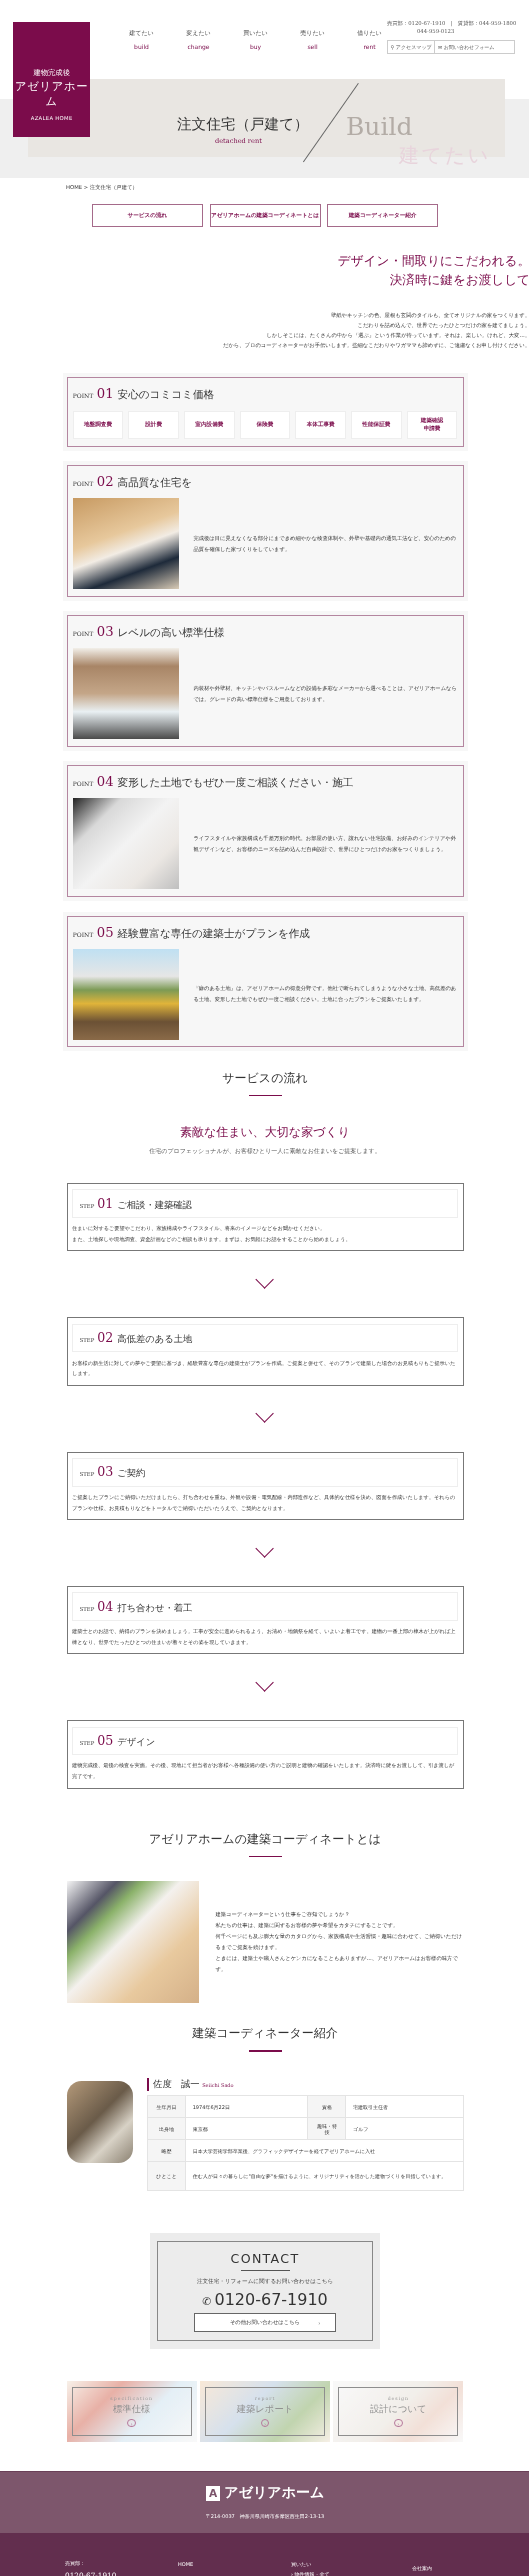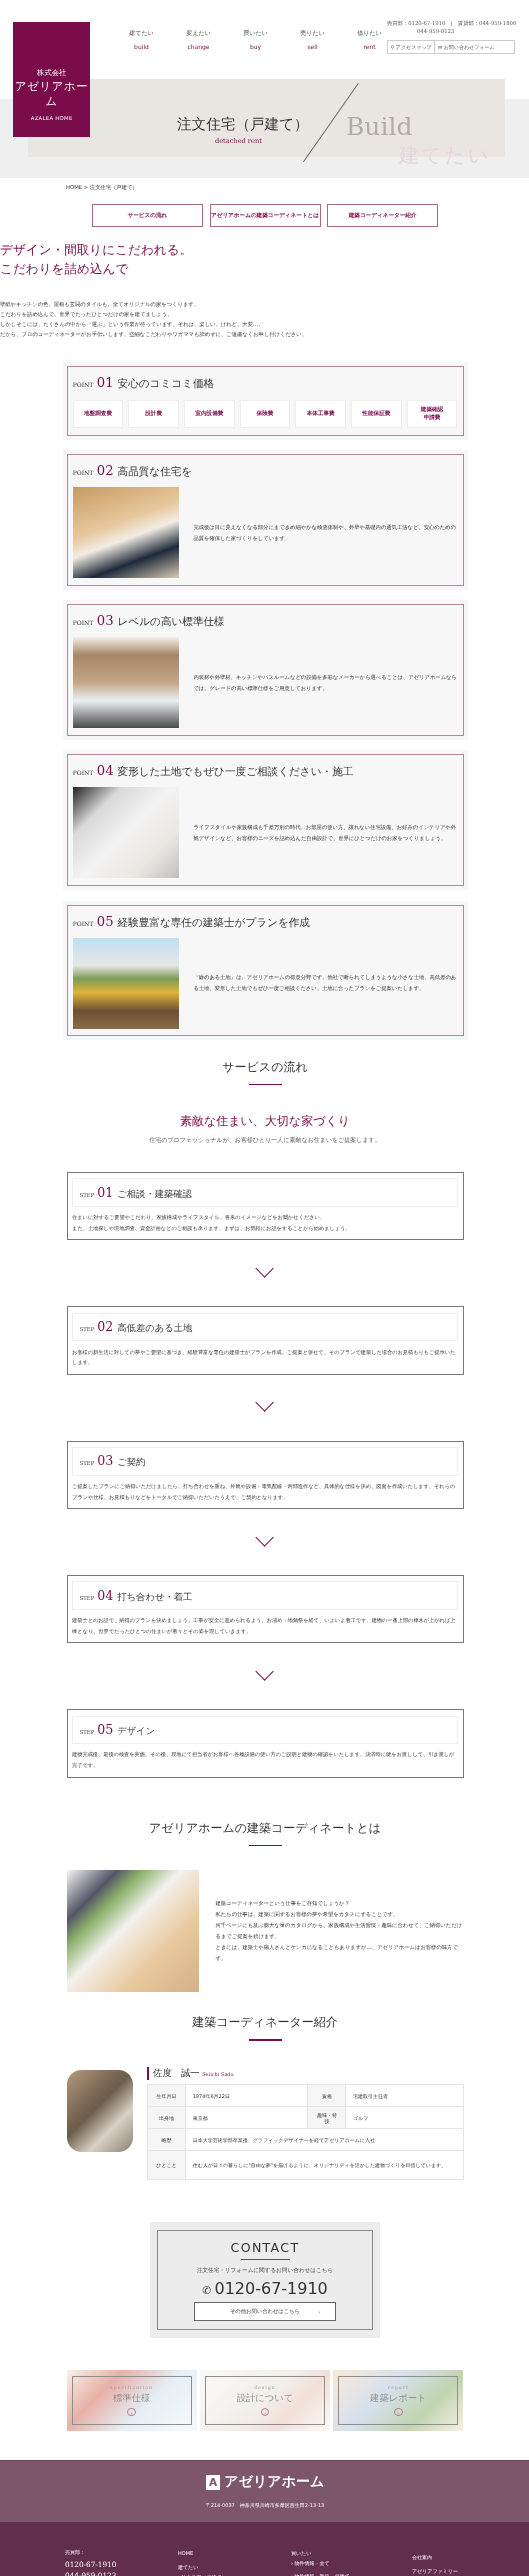--- a/index.html
+++ b/index.html
@@ -22,21 +22,21 @@
 .banner-bg{position:absolute;left:0;top:99px;width:530px;height:79px;background:#efefef}
 .banner{position:absolute;left:28px;top:79px;width:477px;height:78px;background:#e9e6e2;z-index:1}
 .banner .t{position:absolute;left:149px;top:36px;font-size:14.6px;font-family:"DejaVu Serif",serif;color:#333}
 .banner .s{position:absolute;left:187px;top:58px;font-size:6.6px;font-family:"DejaVu Serif",serif;color:#7b0c4b}
 .banner .b{position:absolute;left:318px;top:33px;font-size:25px;color:#b3aca6;font-family:"DejaVu Serif",serif}
 .banner .bj{position:absolute;left:371px;top:63px;font-size:20px;color:#e8d4dc;font-family:"DejaVu Serif",serif;letter-spacing:2.6px}
 .slash{position:absolute;left:358px;top:83px;width:0.7px;height:96px;background:#666;transform:rotate(35deg);transform-origin:top left;z-index:2}
 .crumb{padding:5.3px 0 0 66px;font-size:5.3px;color:#333;height:24px}
 .anchors{display:flex;justify-content:center;gap:6.6px;margin-top:1.3px}
 .anchors div{width:111px;height:23px;border:0.7px solid #a56a8a;display:flex;align-items:center;justify-content:center;font-size:5.6px;color:#7b0c4b;font-weight:bold}
-.lead{text-align:left;margin-top:14px}
+.lead{text-align:right;margin-top:25px}
 .lead h2{font-size:12.6px;line-height:1.5;color:#7b0c4b;font-family:"DejaVu Serif",serif;font-weight:normal}
 .lead p{font-size:5.3px;line-height:1.9;margin-top:20px;color:#333}
 .points{margin-top:26.5px}
 .point{width:397px;margin:0 auto 18.5px;border:0.7px solid #b486a0;background:#f7f7f7;padding:8px 5.3px 6.6px;box-shadow:0 0 0 4px #f7f7f7}
 .point h3{font-size:10.6px;font-family:"DejaVu Serif",serif;font-weight:normal;color:#333}
 .point h3 .pre{font-size:6px;color:#333}
 .point h3 .num{font-size:13.2px;color:#7b0c4b;margin-right:4px}
 .costs{display:flex;gap:5.3px;margin-top:9.3px}
 .costs div{flex:1;height:28px;background:#fff;border:0.7px solid #eee;display:flex;align-items:center;justify-content:center;text-align:center;font-size:5.6px;font-weight:bold;color:#7b0c4b}
 .pbody{display:flex;align-items:center;margin-top:8px}
@@ -101,21 +101,21 @@
 .cimg1{background:linear-gradient(135deg,#f2e6d8,#d6715f 30%,#cfe3ef 60%,#f5f5f5)}
 .cimg2{background:linear-gradient(135deg,#f5f5f5,#e8e2da 50%,#e9c7b8 70%,#f5f5f5)}
 .cimg3{background:linear-gradient(135deg,#f4d7b8,#b5c9df 40%,#8fb26e 70%,#f0e4d2)}
 </style>
 </head>
 <body>
 
 <div class="header">
   <div class="banner-bg"></div>
   <div class="logo">
-    <div class="l1">株式会社</div>
+    <div class="l1">建物完成後</div>
     <div class="l2">アゼリアホーム</div>
     <div class="l3">AZALEA HOME</div>
   </div>
   <div class="gnav">
     <div class="it">
         <div class="jp">建てたい</div>
         <div class="en">build</div>
       </div>
     <div class="it">
         <div class="jp">変えたい</div>
@@ -153,21 +153,21 @@
 
 <div class="crumb">HOME &gt; 注文住宅（戸建て）</div>
 
 <div class="anchors">
   <div>サービスの流れ</div>
   <div>アゼリアホームの建築コーディネートとは</div>
   <div>建築コーディネーター紹介</div>
 </div>
 
 <div class="lead">
-  <h2><span>デザイン・間取りにこだわれる。</span><br><span>こだわりを詰め込んで</span></h2>
+  <h2><span>デザイン・間取りにこだわれる。</span><br><span>決済時に鍵をお渡しして</span></h2>
   <p>
     <span>壁紙やキッチンの色、屋根も玄関のタイルも、全てオリジナルの家をつくります。</span><br>
     <span>こだわりを詰め込んで、世界でたったひとつだけの家を建てましょう。</span><br>
     <span>しかしそこには、たくさんの中から『選ぶ』という作業が待っています。それは、楽しい。けれど、大変…。</span><br>
     <span>だから、プロのコーディネーターがお手伝いします。些細なこだわりやワガママも諦めずに、ご遠慮なくお申し付けください。</span>
   </p>
 </div>
 
 <div class="points">
   <div class="point">
@@ -318,31 +318,31 @@
 </div>
 
 <div class="cards">
   <div class="card cimg1">
       <div class="box">
         <div class="en">specification</div>
         <div class="jp">標準仕様</div>
         <div class="c">›</div>
       </div>
     </div>
+  <div class="card cimg3">
+      <div class="box">
+        <div class="en">report</div>
+        <div class="jp">建築レポート</div>
+        <div class="c">›</div>
+      </div>
+    </div>
   <div class="card cimg2">
       <div class="box">
         <div class="en">design</div>
         <div class="jp">設計について</div>
-        <div class="c">›</div>
-      </div>
-    </div>
-  <div class="card cimg3">
-      <div class="box">
-        <div class="en">report</div>
-        <div class="jp">建築レポート</div>
         <div class="c">›</div>
       </div>
     </div>
 </div>
 
 <div class="f-top">
   <div class="f-logo">
       <span class="mk">A</span>
       <span>アゼリアホーム</span>
     </div>

